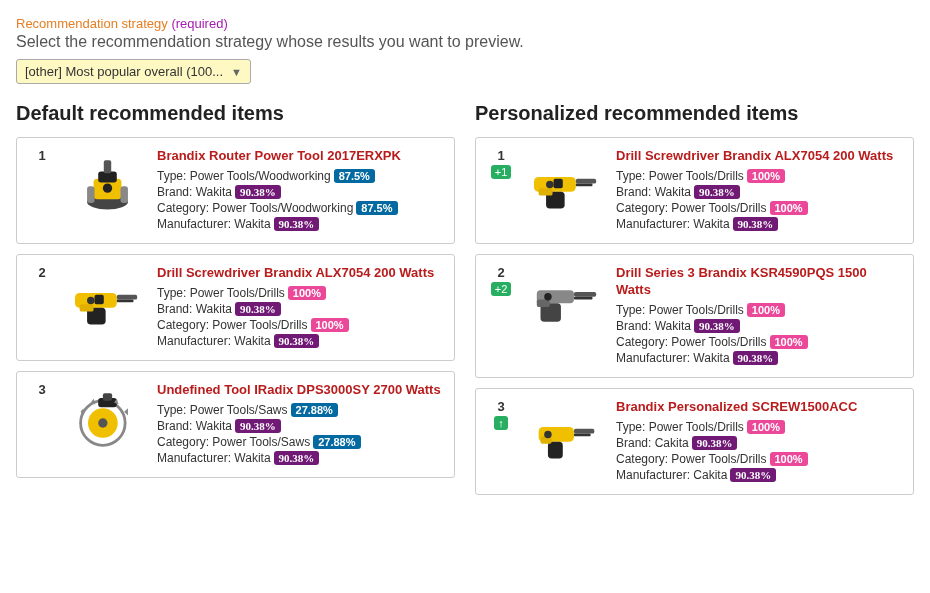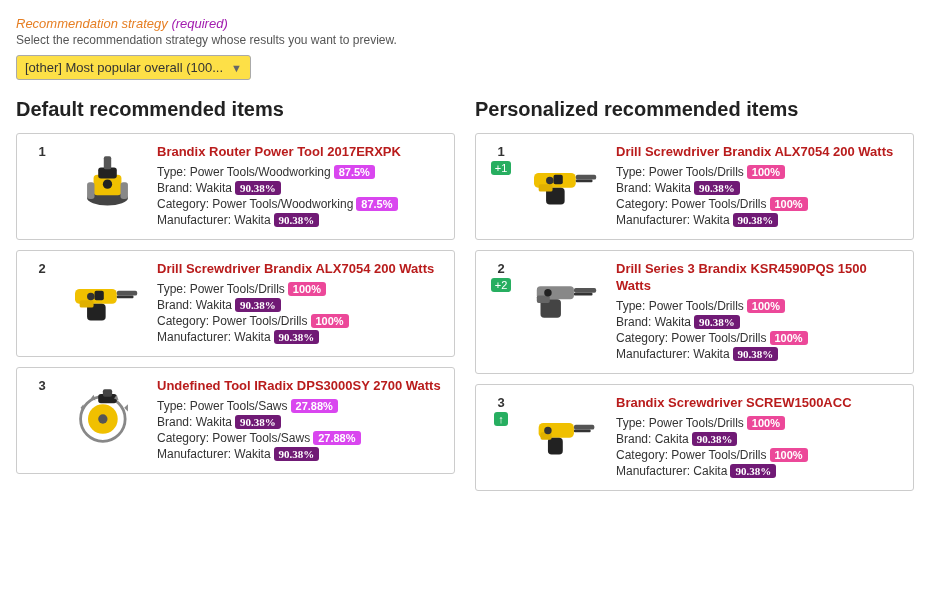--- a/index.html
+++ b/index.html
@@ -13,36 +13,35 @@
     }
     .strategy-label {
       font-size: 13px;
       font-weight: bold;
       color: #333;
       margin-bottom: 2px;
     }
     .strategy-label span {
       color: #e67e22;
       font-weight: normal;
-      font-style: italic;
     }
     .strategy-desc {
-      font-size: 12px;
+      font-size: 16px;
       color: #555;
       margin-bottom: 8px;
     }
     .strategy-select {
       display: inline-flex;
       align-items: center;
       border: 1px solid #aaa;
       border-radius: 3px;
       padding: 4px 8px;
       font-size: 13px;
       cursor: pointer;
-      background: #fde047;
+      background: #fef9c3;
       min-width: 200px;
     }
     .strategy-select .chevron {
       margin-left: 8px;
       font-size: 11px;
       color: #666;
     }
     .sections-container {
       display: flex;
       gap: 20px;
@@ -115,21 +114,21 @@
     }
     .badge {
       display: inline-block;
       border-radius: 3px;
       padding: 1px 5px;
       font-size: 11px;
       font-weight: bold;
       color: #fff;
       margin-left: 3px;
     }
-    .badge-blue { background: #d946ef; }
+    .badge-blue { background: #0369a1; }
     .badge-gray { background: #701a75; font-family: Liberation Serif, serif; }
     .badge-teal { background: #ec4899; }
   </style>
 </head>
 <body>
 
 <div>
   <div class="strategy-label">
     <span>Recommendation strategy</span>
     <span style="color:#a21caf; font-weight:normal;">(required)</span>
@@ -280,21 +279,21 @@
             <svg viewBox="0 0 80 70" xmlns="http://www.w3.org/2000/svg">
       <rect x="10" y="28" width="38" height="16" rx="5" fill="#f0c000"></rect>
       <rect x="48" y="30" width="22" height="5" rx="2" fill="#555"></rect>
       <rect x="48" y="35" width="18" height="3" rx="1" fill="#333"></rect>
       <rect x="20" y="44" width="16" height="18" rx="4" fill="#222"></rect>
       <rect x="12" y="38" width="12" height="8" rx="2" fill="#e0b000"></rect>
       <circle cx="20" cy="36" r="4" fill="#333"></circle>
     </svg>
           </div>
           <div class="item-info">
-            <div class="item-name">Brandix Screwdriver SCREW1500ACC</div>
+            <div class="item-name">Brandix Personalized SCREW1500ACC</div>
             <div class="item-attr">Type: Power Tools/Drills<span class="badge badge-teal">100%</span></div>
             <div class="item-attr">Brand: Cakita<span class="badge badge-gray">90.38%</span></div>
             <div class="item-attr">Category: Power Tools/Drills<span class="badge badge-teal">100%</span></div>
             <div class="item-attr">Manufacturer: Cakita<span class="badge badge-gray">90.38%</span></div>
           </div>
         </div>
       </div>
   </div>
 
 </div>

